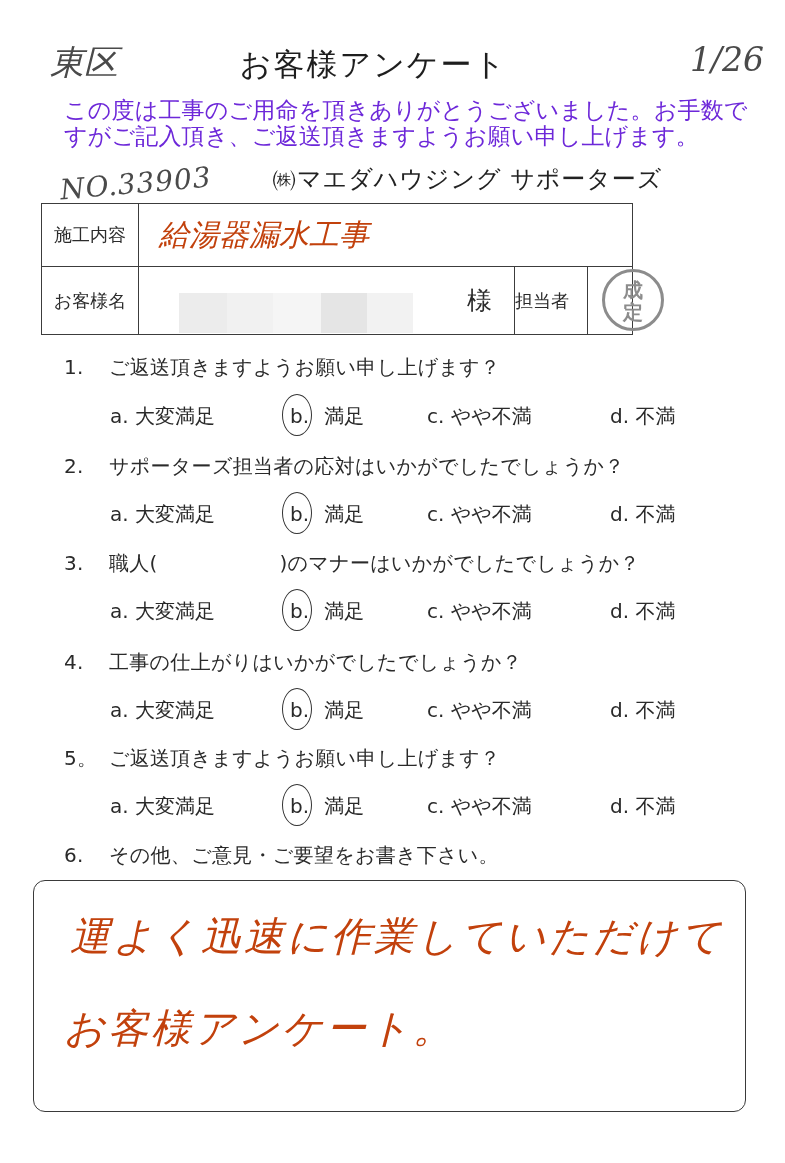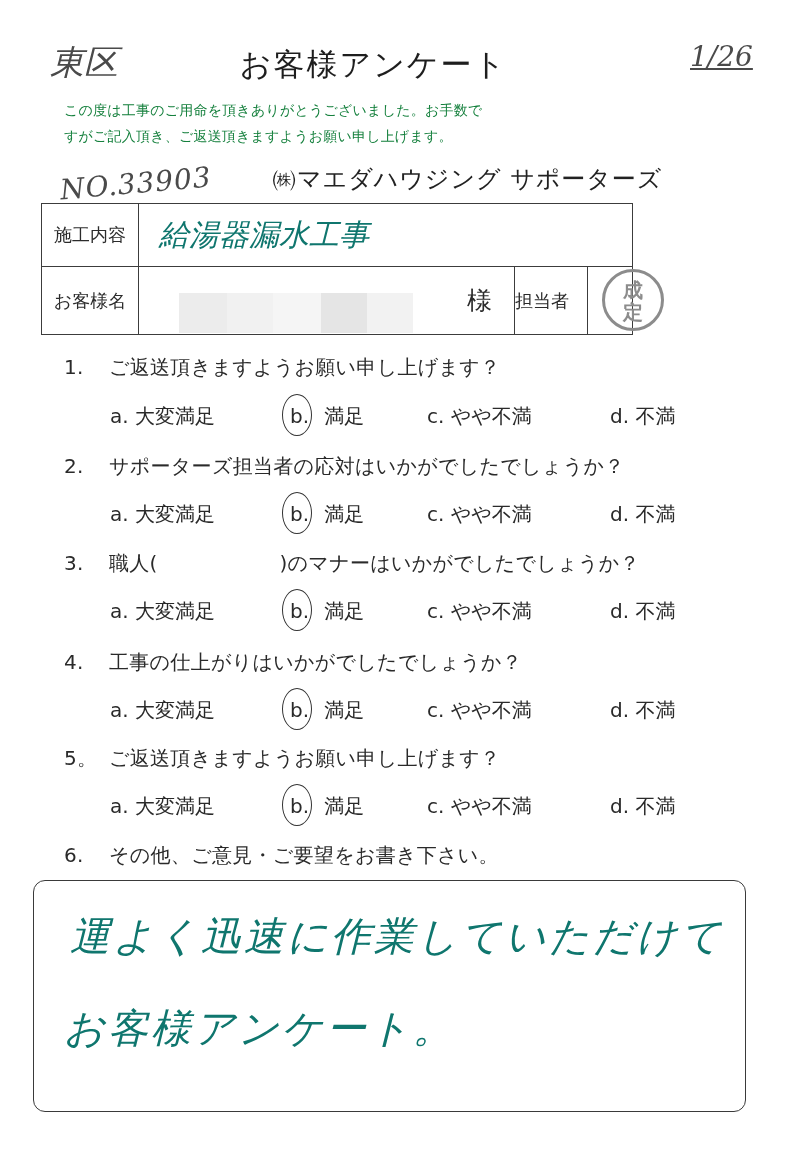--- a/index.html
+++ b/index.html
@@ -6,25 +6,25 @@
     body {
       width: 785px; height: 1163px; position: relative; overflow: hidden;
       font-family: "DejaVu Sans", "Liberation Sans", sans-serif;
       color: #2a2a2a;
     }
     .abs { position: absolute; }
     .hand {
       font-family: "DejaVu Serif", "Liberation Serif", serif;
       color: #4a4a4a; font-style: italic; font-weight: 300;
     }
-    .handwriting-area { color: #0f766e; }
+    .handwriting-area { color: #c2410c; }
     .title { left: 0; width: 701px; top: 44px; text-align: center; font-size: 31px; letter-spacing: 2px; color: #1e1e1e; margin-left: 23px; }
     .corner-left { left: 50px; top: 40px; font-size: 34px; }
-    .corner-right { left: 690px; top: 40px; font-size: 28px; text-decoration: underline; }
-    .intro { left: 64px; top: 97px; font-size: 14px; line-height: 26px; color: #15803d; letter-spacing: 0.2px; }
+    .corner-right { left: 690px; top: 40px; font-size: 33px; }
+    .intro { left: 64px; top: 97px; font-size: 23px; line-height: 26px; color: #6d28d9; letter-spacing: 0.2px; }
     .serial { left: 60px; top: 167px; font-size: 28px; transform: rotate(-5deg); letter-spacing: 1px; }
     .company { left: 272px; top: 163px; font-size: 24px; letter-spacing: 1px; color: #222; }
 
     table.info {
       position: absolute; left: 41px; top: 203px; width: 592px; border-collapse: collapse;
       font-size: 18px;
     }
     table.info td { border: 1.6px solid #3c3c3c; padding: 0; }
     .lbl { width: 96px; text-align: center; color: #2b2b2b; }
     .row1 td { height: 62px; }

